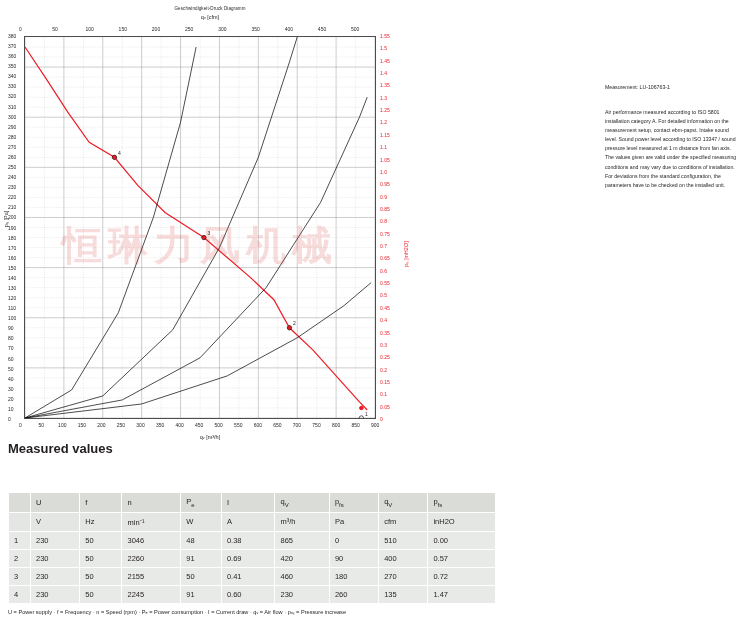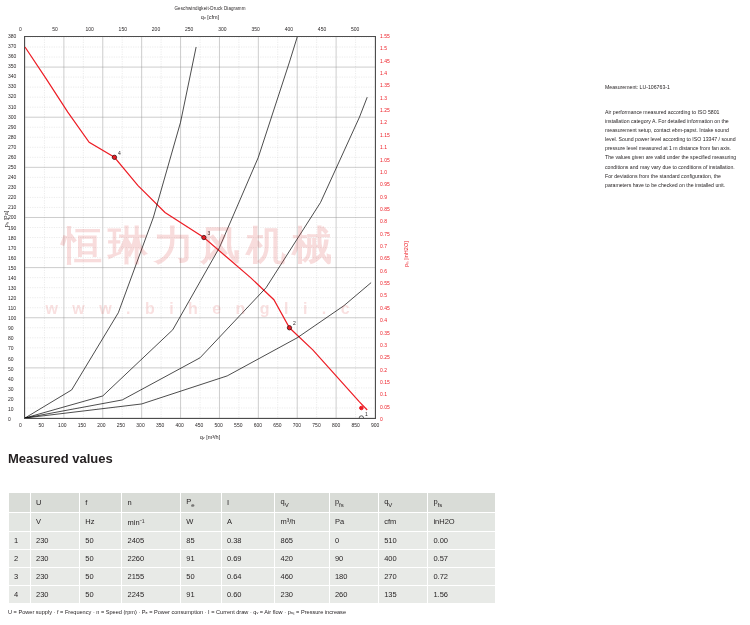--- a/index.html
+++ b/index.html
@@ -120,21 +120,21 @@
   #measurement-id {
     position: absolute;
     left: 605px; top: 84px;
     font-size: 5.2px;
     color: #231f20;
   }
 
   
   #measured-heading {
     position: absolute;
-    left: 8px; top: 451px;
+    left: 8px; top: 441px;
     font-size: 13px;
     font-weight: bold;
     color: #231f20;
   }
   #values-table {
     position: absolute;
     left: 8px; top: 492px;
     width: 488px;
     border-collapse: collapse;
     font-size: 7.5px;
@@ -352,21 +352,20 @@
       <div class="tick-label red" style="left: 380px; top: 107.129px;">1.25</div>
       <div class="tick-label red" style="left: 380px; top: 94.7742px;">1.3</div>
       <div class="tick-label red" style="left: 380px; top: 82.4194px;">1.35</div>
       <div class="tick-label red" style="left: 380px; top: 70.0645px;">1.4</div>
       <div class="tick-label red" style="left: 380px; top: 57.7097px;">1.45</div>
       <div class="tick-label red" style="left: 380px; top: 45.3548px;">1.5</div>
       <div class="tick-label red" style="left: 380px; top: 33px;">1.55</div>
     </div>
 
   <div id="watermark">恒琳力风机械</div>
-  <div id="watermark-sub">w w w . b i h e n g l i . c</div>
 </div>
 
 <div id="measurement-id">Measurement: LU-106763-1</div>
 <div id="side-note">Air performance measured according to ISO 5801 installation category A. For detailed information on the measurement setup, contact ebm-papst. Intake sound level. Sound power level according to ISO 13347 / sound pressure level measured at 1 m distance from fan axis. The values given are valid under the specified measuring conditions and may vary due to conditions of installation. For deviations from the standard configuration, the parameters have to be checked on the installed unit.</div>
 
 <div id="measured-heading">Measured values</div>
 <table id="values-table">
   <tbody id="values-tbody">
       <tr class="header">
         <td class="idx"></td>
@@ -389,22 +388,22 @@
         <td>A</td>
         <td>m³/h</td>
         <td>Pa</td>
         <td>cfm</td>
         <td>inH2O</td>
       </tr>
       <tr>
         <td class="idx">1</td>
         <td>230</td>
         <td>50</td>
-        <td>2405</td>
-        <td>85</td>
+        <td>3046</td>
+        <td>48</td>
         <td>0.38</td>
         <td>865</td>
         <td>0</td>
         <td>510</td>
         <td>0.00</td>
       </tr>
       <tr>
         <td class="idx">2</td>
         <td>230</td>
         <td>50</td>
@@ -415,33 +414,33 @@
         <td>90</td>
         <td>400</td>
         <td>0.57</td>
       </tr>
       <tr>
         <td class="idx">3</td>
         <td>230</td>
         <td>50</td>
         <td>2155</td>
         <td>50</td>
-        <td>0.64</td>
+        <td>0.41</td>
         <td>460</td>
         <td>180</td>
         <td>270</td>
         <td>0.72</td>
       </tr>
       <tr>
         <td class="idx">4</td>
         <td>230</td>
         <td>50</td>
         <td>2245</td>
         <td>91</td>
         <td>0.60</td>
         <td>230</td>
         <td>260</td>
         <td>135</td>
-        <td>1.56</td>
+        <td>1.47</td>
       </tr>
     </tbody>
 </table>
 <div id="table-footnote">U = Power supply · f = Frequency · n = Speed (rpm) · Pₑ = Power consumption · I = Current draw · qᵥ = Air flow · pₔₛ = Pressure increase</div>
 
 </body></html>

